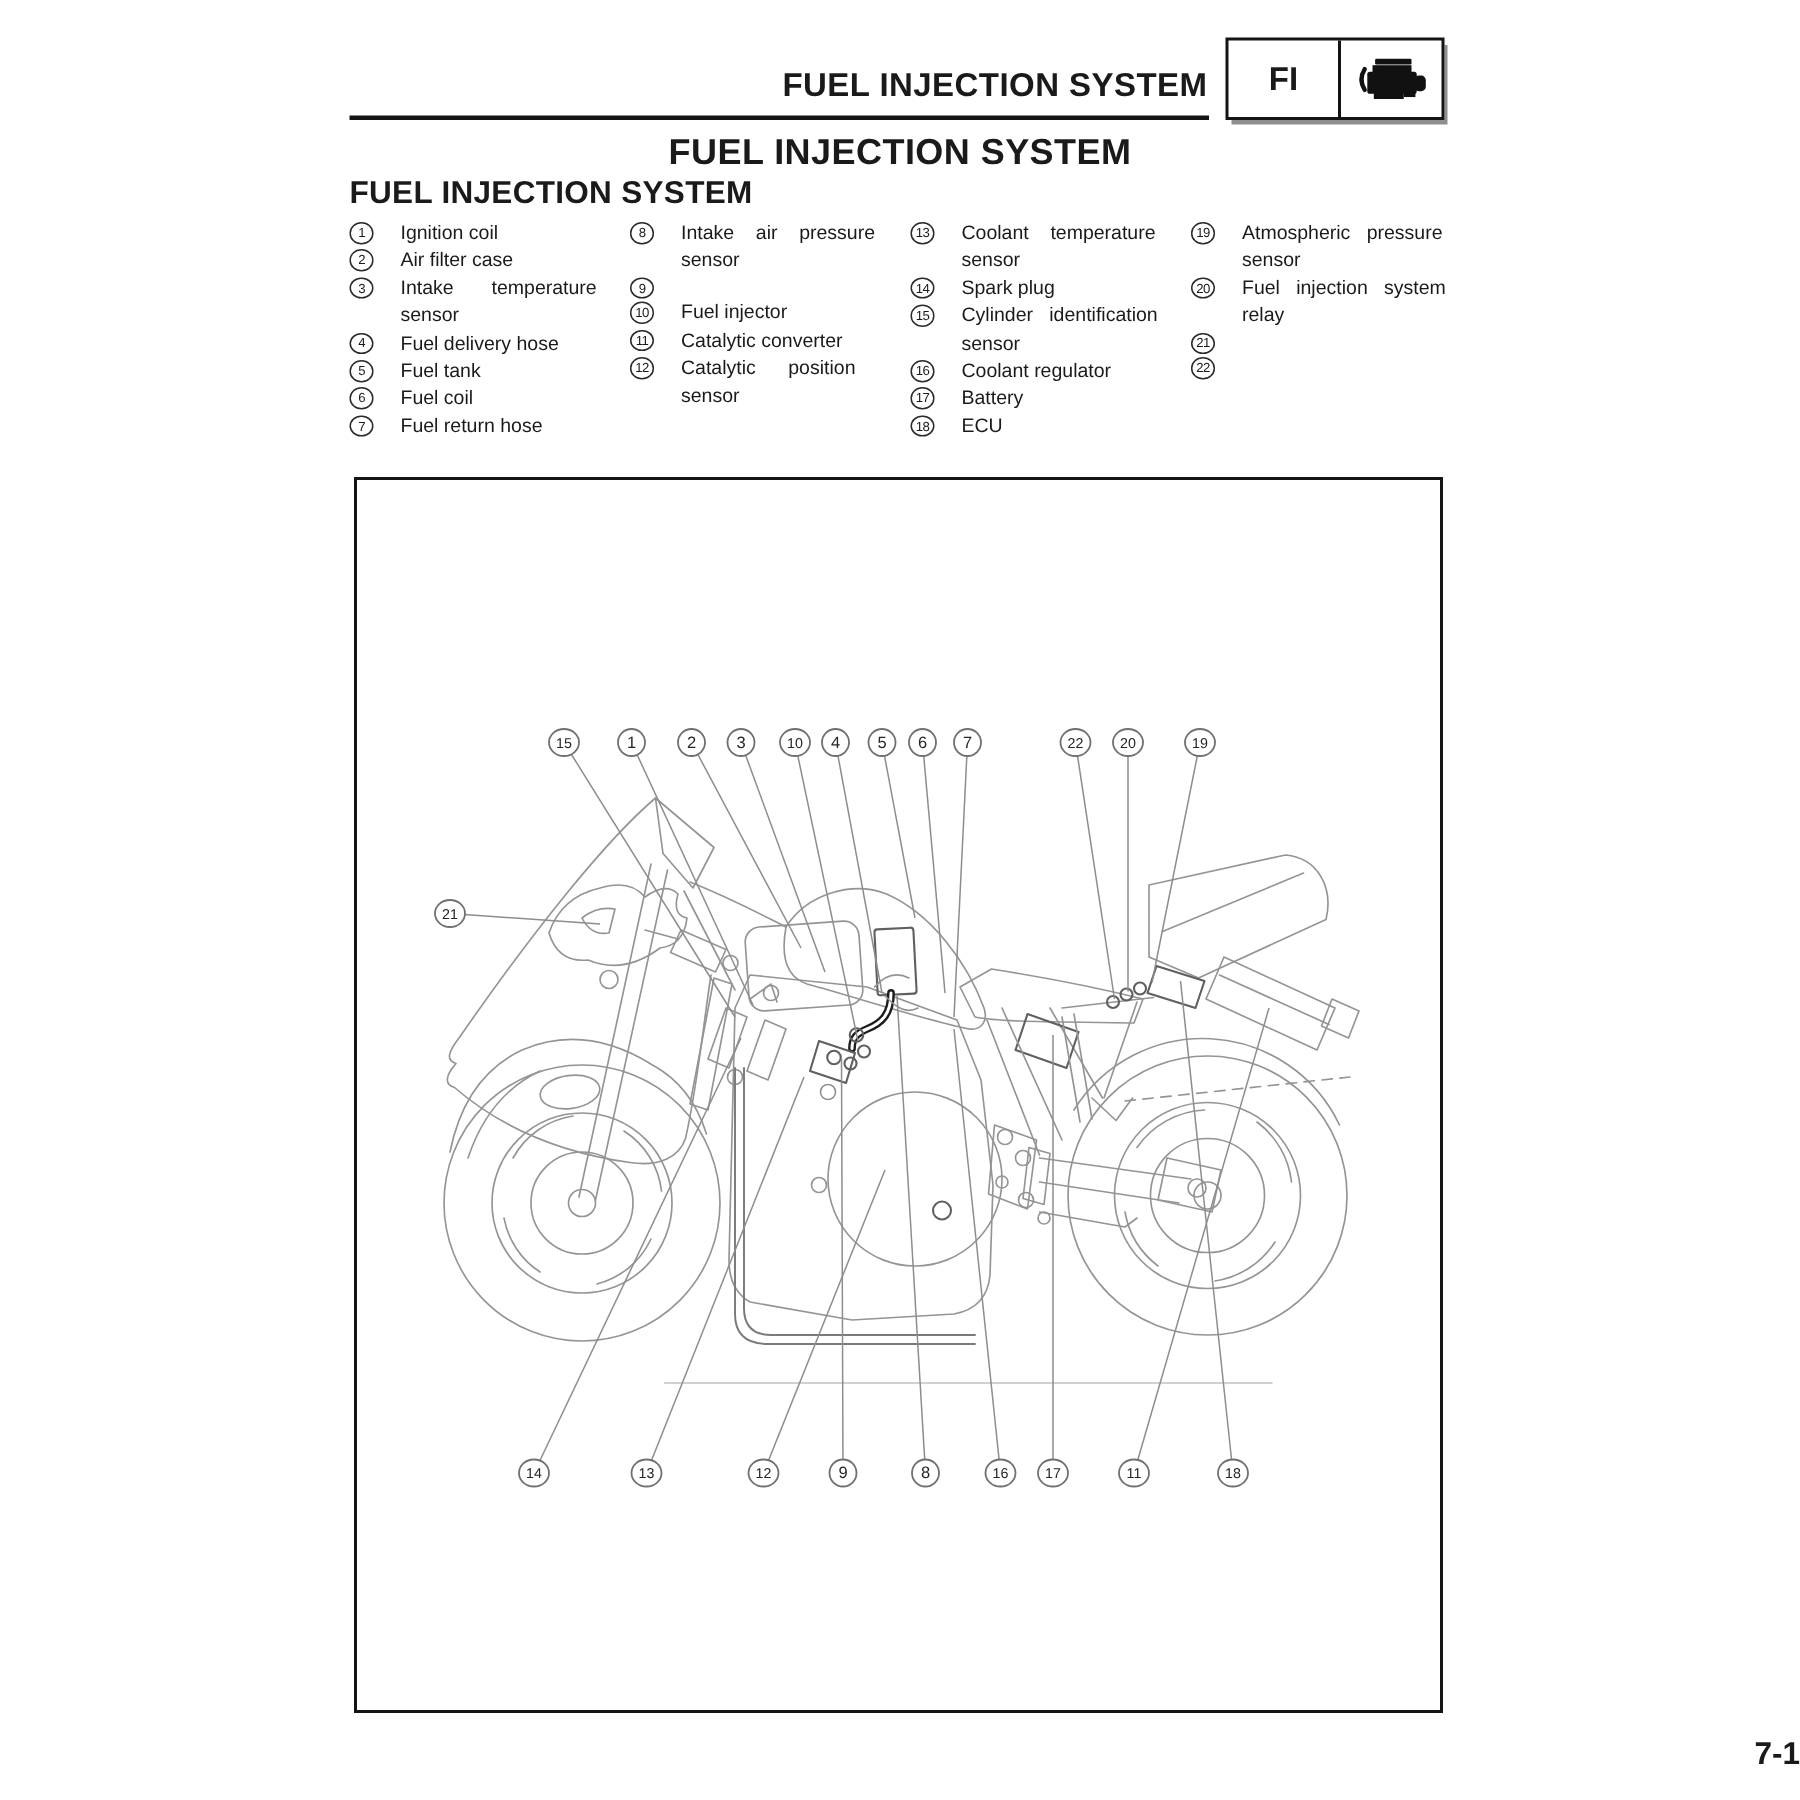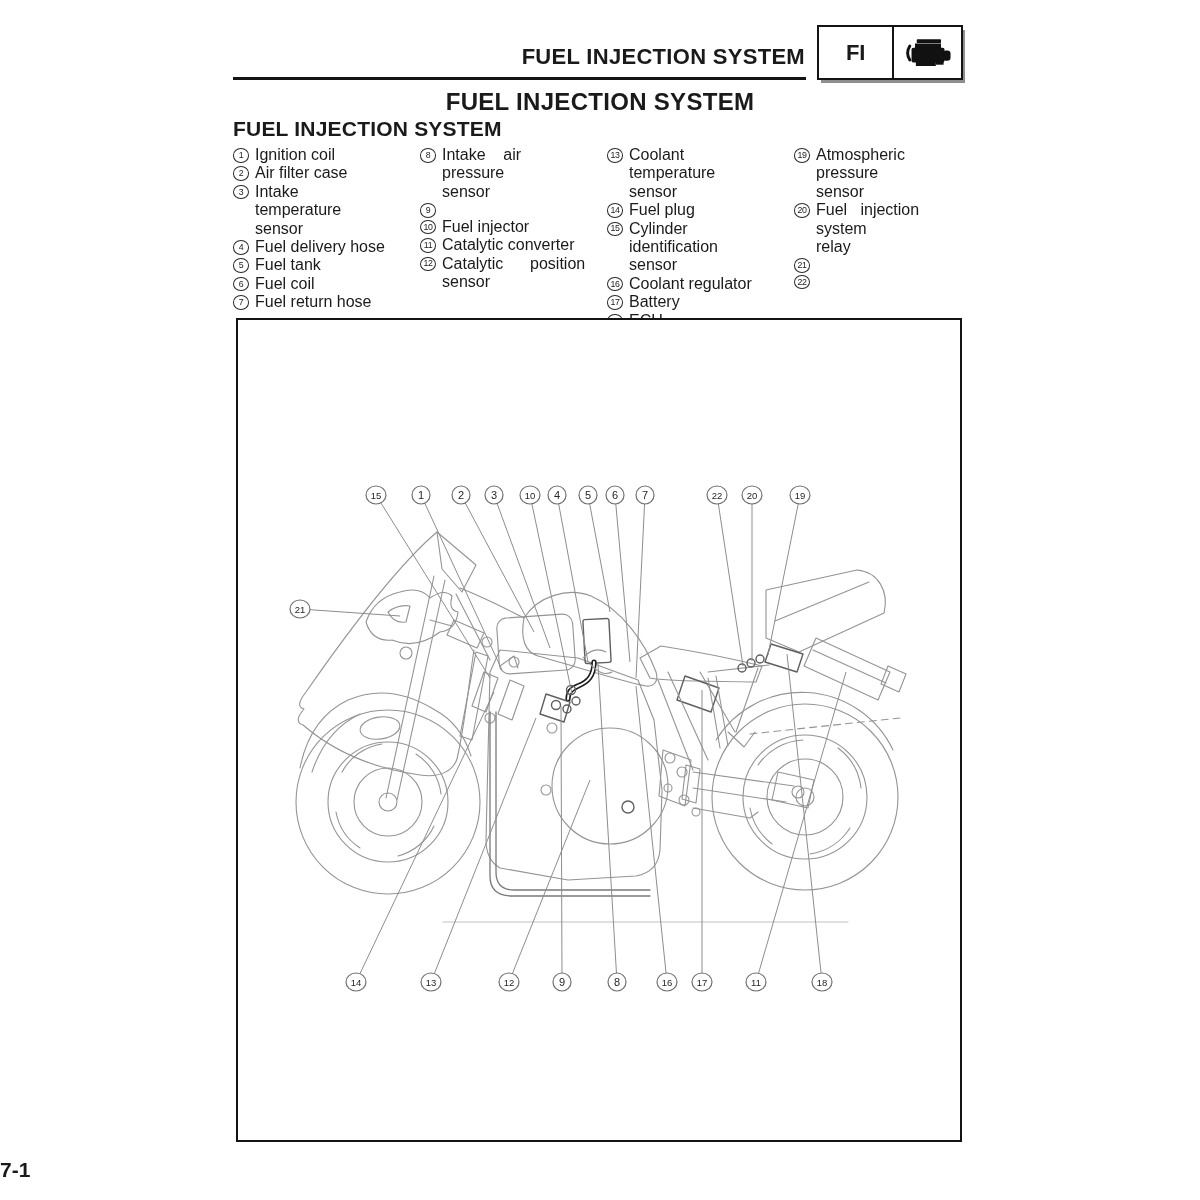--- a/index.html
+++ b/index.html
@@ -17,40 +17,40 @@
 
   .page-title{position:absolute;left:0;right:0;top:88px;text-align:center;font-size:24px;font-weight:bold;letter-spacing:.3px;}
   .section-heading{position:absolute;left:233px;top:117px;font-size:21px;font-weight:bold;letter-spacing:.2px;}
 
   .legend{position:absolute;left:233px;top:146px;width:742px;display:flex;}
   .legend-col{width:187px;flex:none;}
   .legend-item{display:flex;align-items:flex-start;}
   .num-circle{flex:none;min-width:16px;height:14.5px;border:1.2px solid #2a2a2a;border-radius:50%;
     display:flex;align-items:center;justify-content:center;font-size:8.8px;line-height:1;
     margin-top:2px;letter-spacing:-0.4px;box-sizing:border-box;padding:0 1px;}
-  .item-text{margin-left:6px;font-size:16px;line-height:18.4px;white-space:pre-wrap;width:158px;}
+  .item-text{margin-left:18px;font-size:13px;line-height:18.4px;white-space:pre-wrap;width:158px;}
 
   .figure-box{position:absolute;left:236px;top:318px;width:726px;height:824px;
     border:2px solid #141414;box-sizing:border-box;background:#fff;}
   .figure-box svg{display:block;}
 
   #bike path,#bike circle,#bike ellipse,#bike line,#bike rect{
     fill:none;stroke:#949494;stroke-width:1.1;stroke-linejoin:round;stroke-linecap:round;}
   #bike .dark{stroke:#5f5f5f;stroke-width:1.4;}
   #bike .frame2{stroke:#7a7a7a;stroke-width:1.3;}
   #bike .bold-duct{stroke:#1c1c1c;stroke-width:5.2;}
   #bike .duct-core{stroke:#ffffff;stroke-width:2;}
   #bike .dashed{stroke-dasharray:7 5;}
   #bike .faint{stroke:#c2c2c2;}
 
   #leader-lines line{stroke:#8d8d8d;stroke-width:1;}
   #callout-circles ellipse{fill:#fff;stroke:#707070;stroke-width:1.2;}
   #callout-circles text{fill:#252525;font-family:"Liberation Sans",sans-serif;}
 
-  .footer{position:absolute;left:0;right:0;top:1158px;text-align:left;font-size:21px;font-weight:bold;}
+  .footer{position:absolute;left:0;right:0;top:1158px;text-align:right;font-size:21px;font-weight:bold;}
 </style>
 </head>
 <body>
 
 <div class="running-title">FUEL INJECTION SYSTEM</div>
 <div class="header-rule"></div>
 
 <div class="fi-box">
   <div class="fi-cell">FI</div>
   <div class="icon-cell">
@@ -125,21 +125,21 @@
       </div>
   </div>
   <div class="legend-col">
     <div class="legend-item">
         <span class="num-circle">13</span>
         <div class="item-text">Coolant    temperature
 sensor</div>
       </div>
     <div class="legend-item">
         <span class="num-circle">14</span>
-        <div class="item-text">Fuel plug</div>
+        <div class="item-text">Spark plug</div>
       </div>
     <div class="legend-item">
         <span class="num-circle">15</span>
         <div class="item-text">Cylinder   identification
 sensor</div>
       </div>
     <div class="legend-item">
         <span class="num-circle">16</span>
         <div class="item-text">Coolant regulator</div>
       </div>

